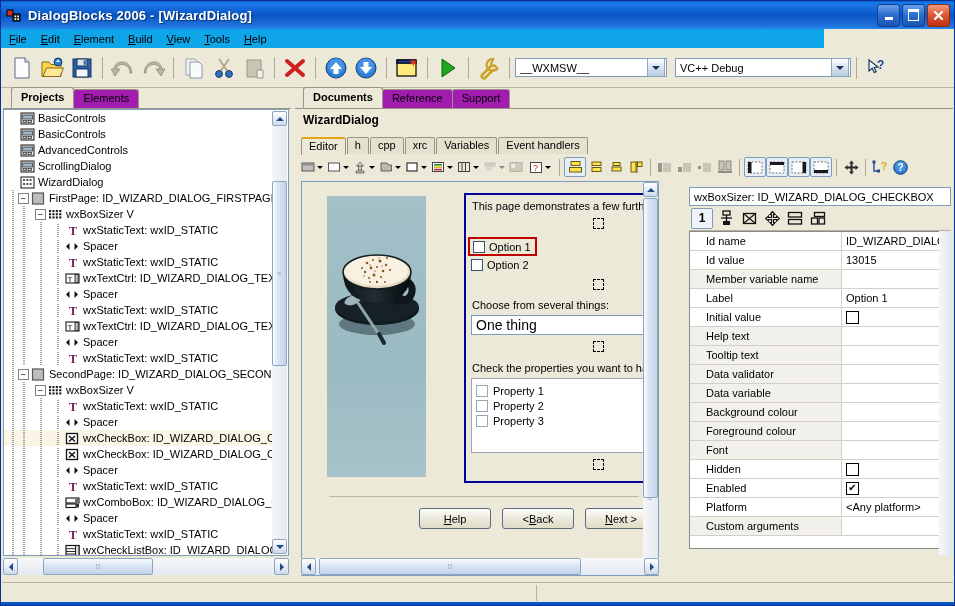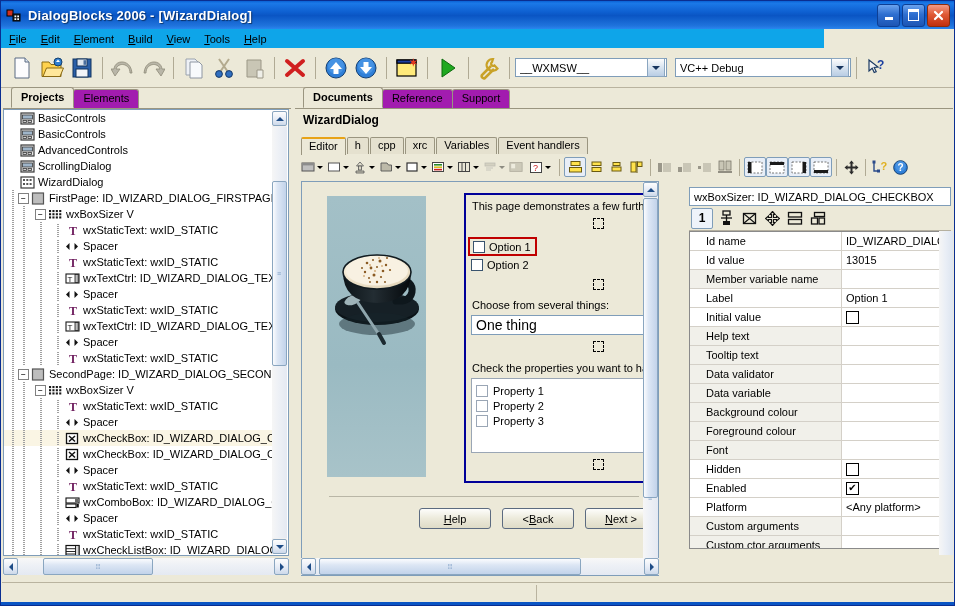--- a/index.html
+++ b/index.html
@@ -1209,21 +1209,20 @@
               <span>&lt;Any platform&gt;</span>
             </div>
           </div>
           <div class="grow">
             <div class="gname">Custom arguments</div>
             <div class="gval">
               <span></span>
             </div>
           </div>
           <div class="grow">
-            <div class="gname">Custom ctor arguments</div>
             <div class="gval">
               <span></span>
             </div>
           </div>
         </div>
     </div>
   </div>
 
   <div style="position:absolute;left:938px;top:230px;width:14px;height:324px;background:#f1f1f1;">
     <div style="position:absolute;left:0;right:0;top:0;bottom:0;background:linear-gradient(to right,#f6f6f6,#e9eef6 50%,#dde5f0);"></div>

